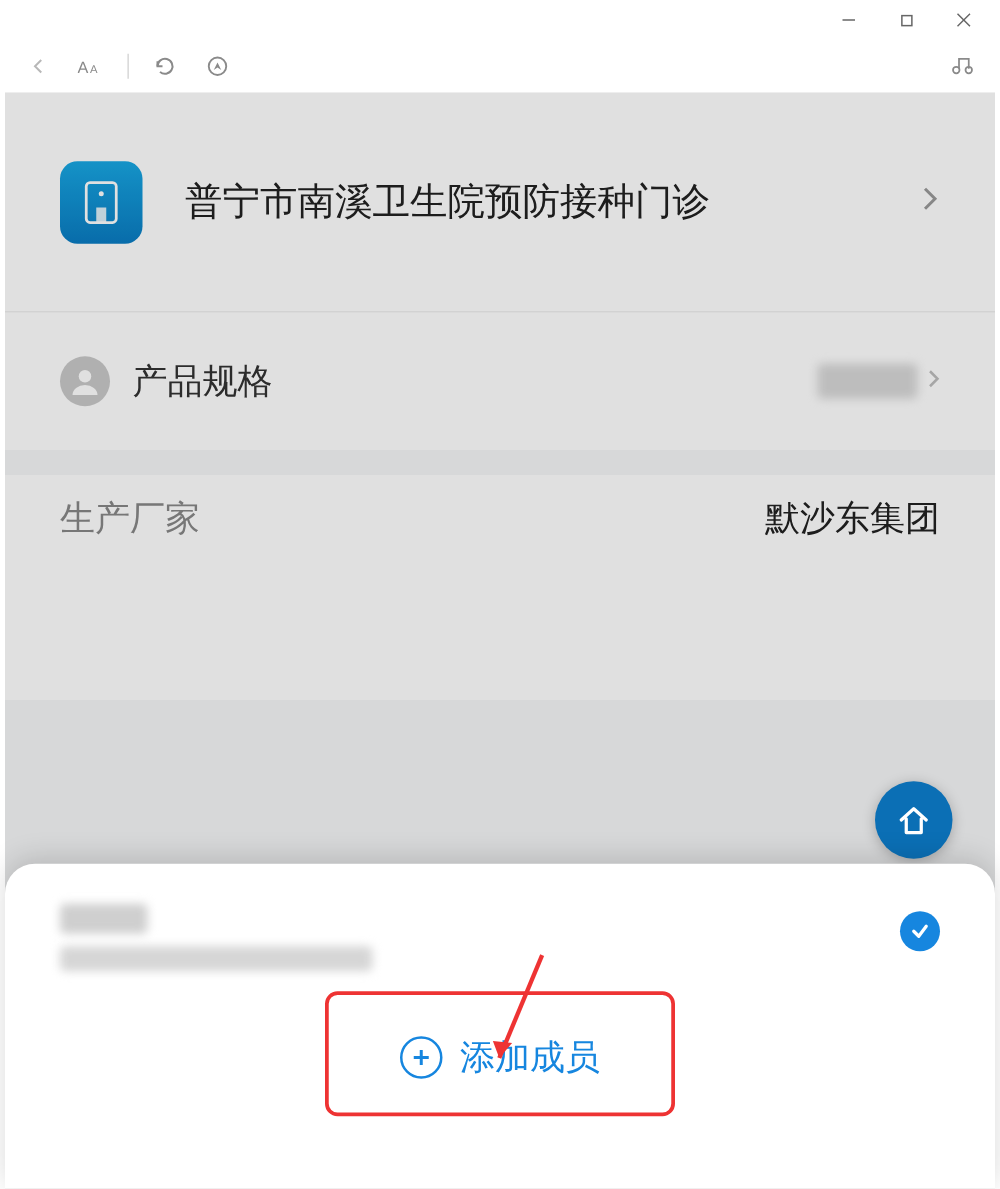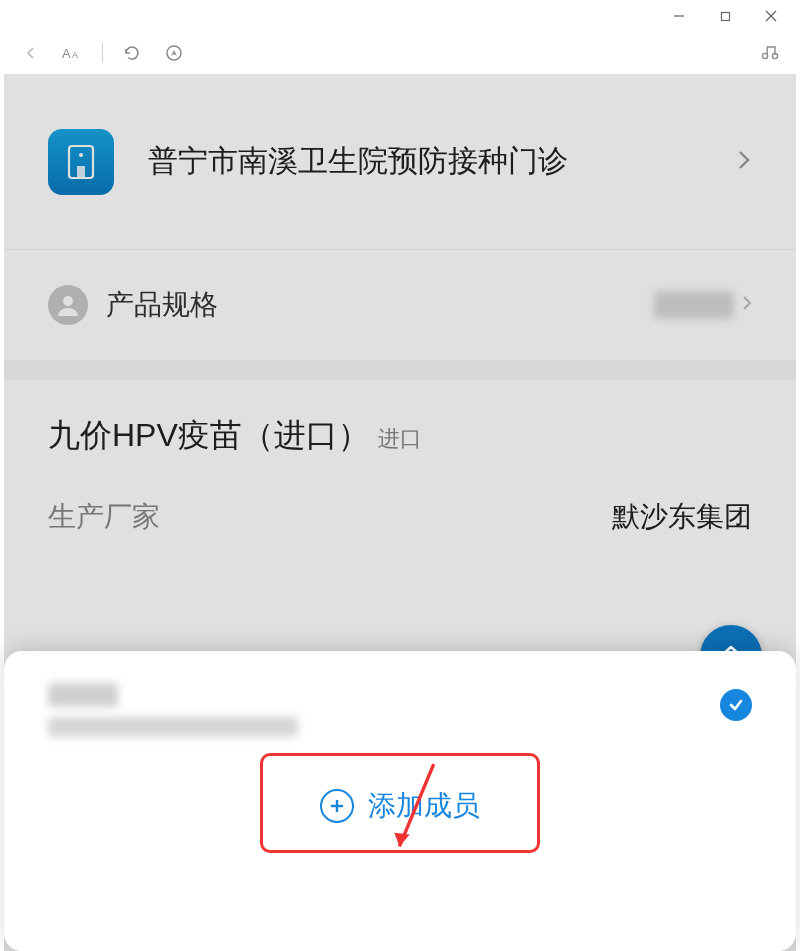--- a/index.html
+++ b/index.html
@@ -45,21 +45,21 @@
   .info-label { color:#888; }
   .info-value { color:#222; }
 
   .dim-overlay { position:absolute; inset:0; background:rgba(0,0,0,0.12); pointer-events:none; }
 
   
   .floating-btn { position:absolute; right:34px; bottom:264px; width:62px; height:62px; border-radius:50%; background:#0b6fb5; display:flex; align-items:center; justify-content:center; box-shadow:0 2px 10px rgba(0,0,0,0.25); }
   .floating-btn svg { display:block; }
 
   
-  .sheet { position:absolute; left:0; right:0; bottom:0; height:300px; background:#fff; border-top-left-radius:24px; border-top-right-radius:24px; box-shadow:0 -4px 22px rgba(0,0,0,0.15);border-radius:18px; }
+  .sheet { position:absolute; left:0; right:0; bottom:0; height:260px; background:#fff; border-top-left-radius:24px; border-top-right-radius:24px; box-shadow:0 -4px 22px rgba(0,0,0,0.15); }
   .sheet-person { padding:32px 44px 10px 44px; display:flex; align-items:flex-start; }
   .sheet-person-text { flex:1; }
   .blur-line1 { width:70px; height:24px; background:#cfcfcf; filter:blur(4px); border-radius:4px; margin-bottom:10px; }
   .blur-line2 { width:250px; height:20px; background:#d6d6d6; filter:blur(4px); border-radius:4px; }
   .check-badge { width:32px; height:32px; border-radius:50%; background:#1686df; display:flex; align-items:center; justify-content:center; margin-top:6px; }
 
   .add-member-wrap { position:relative; display:flex; justify-content:center; margin-top:22px; }
   .add-member { display:flex; align-items:center; gap:14px; color:#1686df; font-size:28px; padding:18px 40px; }
   .add-member .plus { width:34px; height:34px; border:2.5px solid #1686df; border-radius:50%; display:flex; align-items:center; justify-content:center; }
   .add-member .plus svg { display:block; }
@@ -159,24 +159,20 @@
         <div class="chev">
           <svg width="10" height="18" viewBox="0 0 10 18">
               <polyline points="2,3 8,9 2,15" fill="none" stroke="#bdbdbd" stroke-width="2"></polyline>
             </svg>
         </div>
       </div>
 
       <div class="section-gap"></div>
 
       <div class="card pad" style="padding-bottom:40px;">
-        <div class="vaccine-row">
-          <span class="vaccine-name">九价HPV疫苗（进口）</span>
-          <span class="vaccine-tag">进口</span>
-        </div>
         <div class="info-row">
           <span class="info-label">生产厂家</span>
           <span class="info-value">默沙东集团</span>
         </div>
         <div class="info-row">
         </div>
       </div>
 
       <div class="section-gap" style="height:200px;"></div>
 

